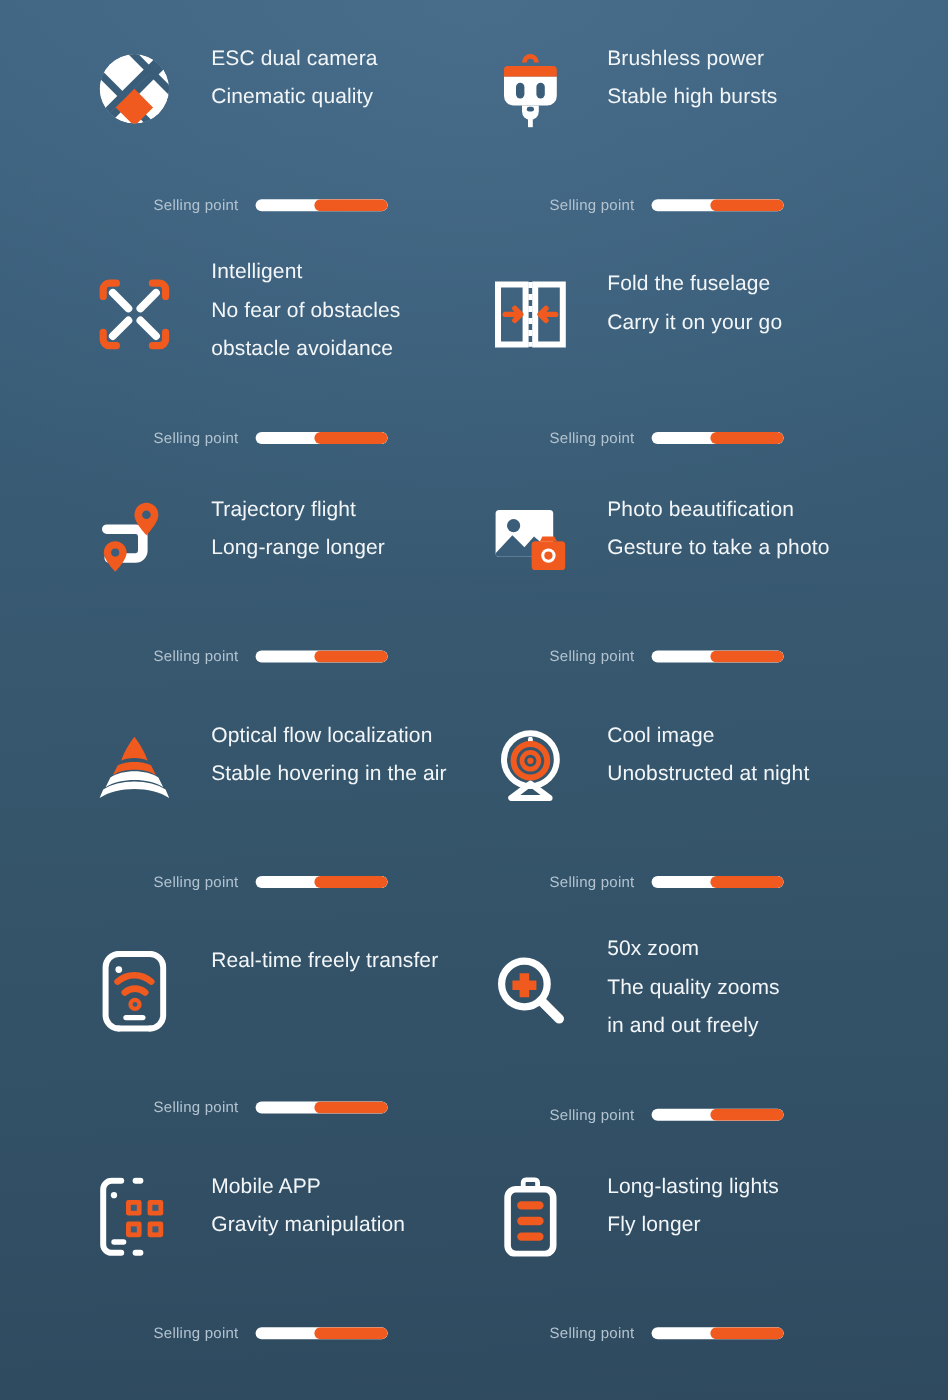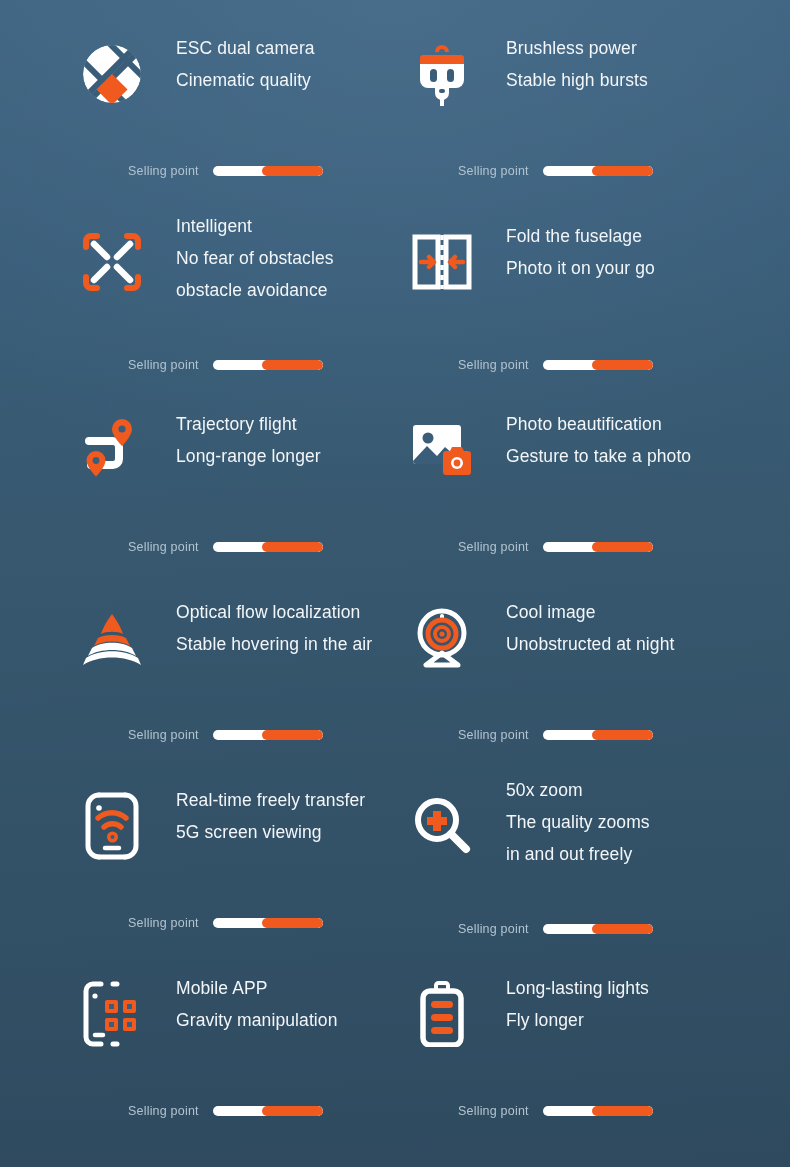--- a/index.html
+++ b/index.html
@@ -192,21 +192,21 @@
           <g fill="none" stroke="#f05a1e" stroke-width="4.5" stroke-linecap="round" stroke-linejoin="round">
             <line x1="10" y1="29" x2="22" y2="29"></line>
             <polyline points="18,24 23,29 18,34"></polyline>
             <line x1="52" y1="29" x2="40" y2="29"></line>
             <polyline points="44,24 39,29 44,34"></polyline>
           </g>
         </svg>
       </div>
       <div class="text-block">
         <div class="text-line">Fold the fuselage</div>
-        <div class="text-line">Photo it on your go</div>
+        <div class="text-line">Carry it on your go</div>
       </div>
       <div class="sp-row">
         <span class="sp-label">Selling point</span>
         <div class="bar">
             <div class="bar-fill" style="width: 55%;"></div>
           </div>
       </div>
     </div>
 
     <div class="cell">
@@ -311,21 +311,20 @@
           <g fill="none" stroke="#f05a1e" stroke-width="5.5" stroke-linecap="round">
             <path d="M13 26 a21 21 0 0 1 28 0"></path>
             <path d="M19 35 a13 13 0 0 1 17 0"></path>
           </g>
           <circle cx="27.5" cy="45" r="5.5" fill="#f05a1e"></circle>
           <circle cx="27.5" cy="45" r="2" fill="#3a5e7a"></circle>
         </svg>
       </div>
       <div class="text-block wide">
         <div class="text-line">Real-time freely transfer</div>
-        <div class="text-line">5G screen viewing</div>
       </div>
       <div class="sp-row">
         <span class="sp-label">Selling point</span>
         <div class="bar">
             <div class="bar-fill" style="width: 55%;"></div>
           </div>
       </div>
     </div>
 
     <div class="cell three">

